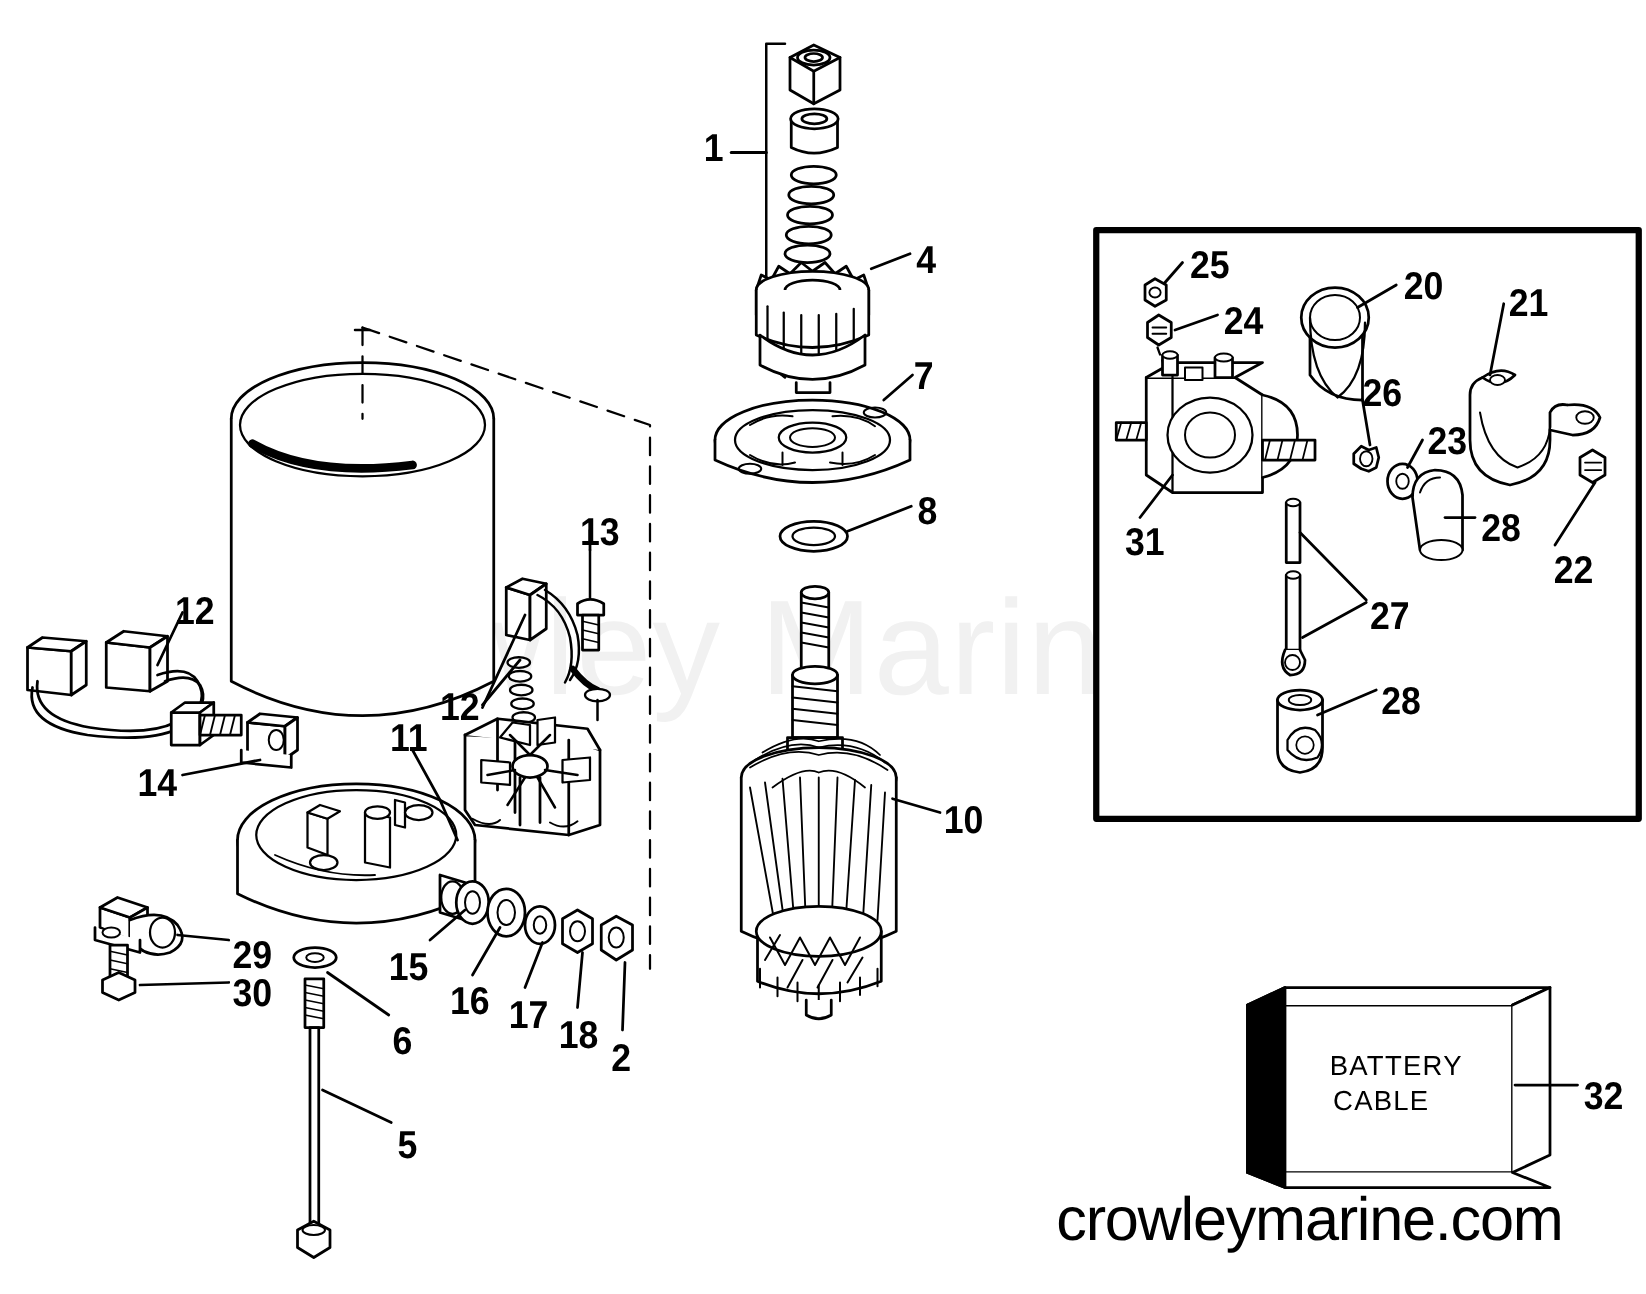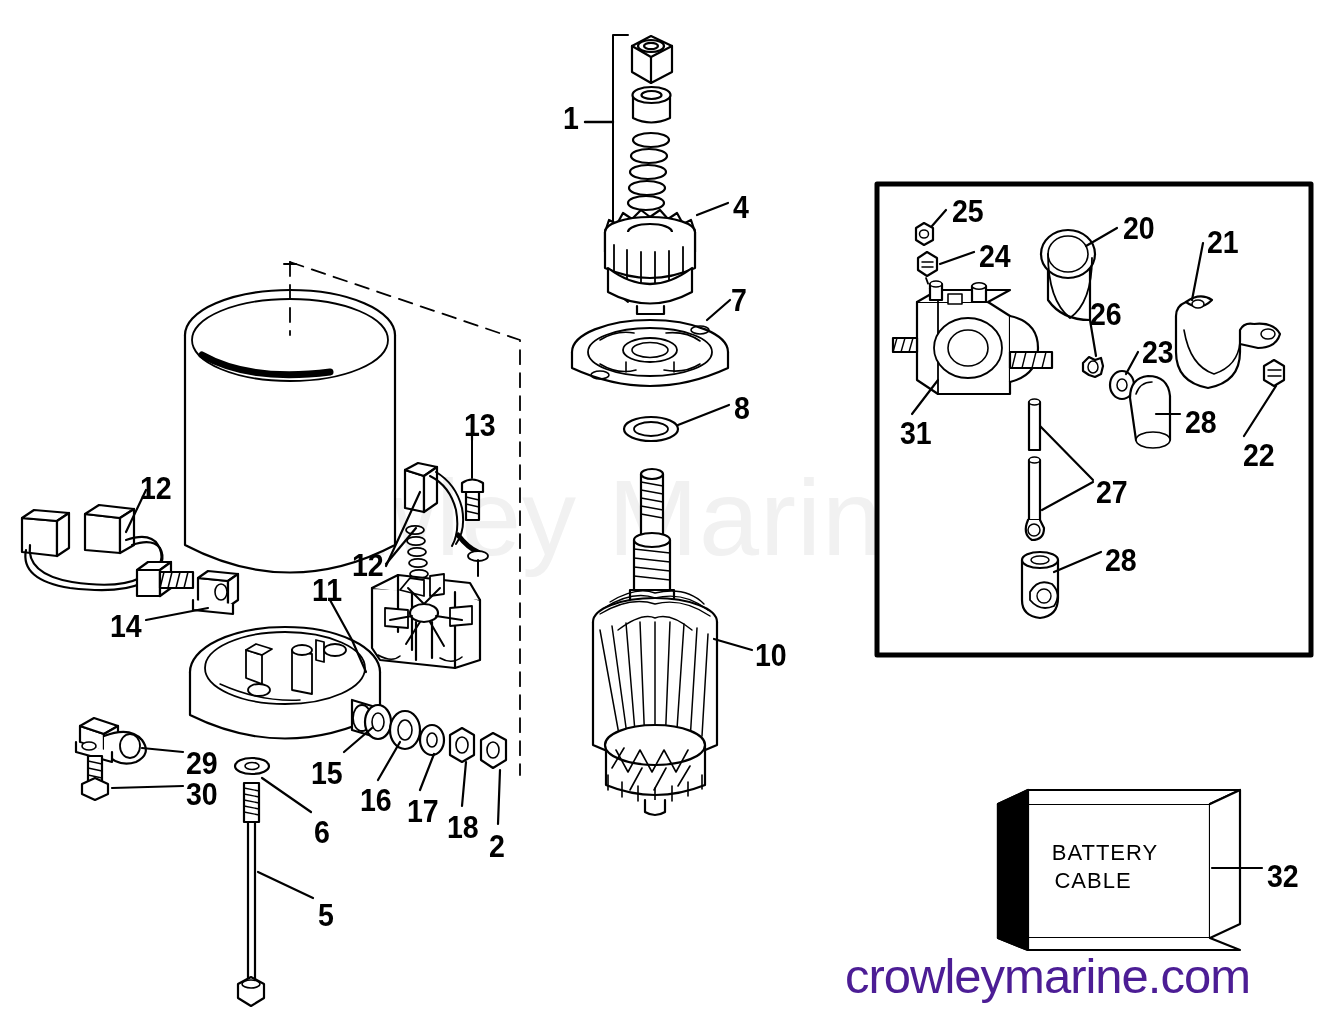--- a/index.html
+++ b/index.html
@@ -7,28 +7,28 @@
   body{width:1317px;height:1035px;position:relative;overflow:hidden;
        font-family:"Liberation Sans", sans-serif;}
   #stage{position:absolute;left:0;top:0;width:1317px;height:1035px;}
   svg.layer{position:absolute;left:0;top:0;width:1317px;height:1035px;}
   .wm{position:absolute;left:180px;top:455px;width:960px;
       font-family:"Liberation Sans", sans-serif;
       font-size:108px;color:#f1f1f1;white-space:nowrap;
       letter-spacing:1px;font-weight:400;z-index:0;}
   .brand{position:absolute;left:845px;top:948px;
       font-family:"Liberation Sans", sans-serif;
-      font-size:49px;color:#4c1d95;white-space:nowrap;
+      font-size:49px;color:#000000;white-space:nowrap;
       letter-spacing:-1px;z-index:6;}
   .num{position:absolute;font-family:"Liberation Sans", sans-serif;
       font-weight:bold;font-size:31px;color:#000;z-index:5;
       line-height:31px;transform:scaleX(.92);transform-origin:left top;}
   .bc{position:absolute;z-index:5;font-family:"Liberation Sans", sans-serif;
       font-size:22px;color:#000;text-align:center;line-height:26px;
-      letter-spacing:1px;}
+      letter-spacing:1px;padding-left:12px;}
 </style>
 </head>
 <body>
 
 <div id="stage">
 
   <div class="wm">Crowley Marine</div>
 
   <svg class="layer" viewBox="0 0 1317 1035">
     <g fill="none" stroke="#000" stroke-width="2.2" stroke-linejoin="round" stroke-linecap="round">

